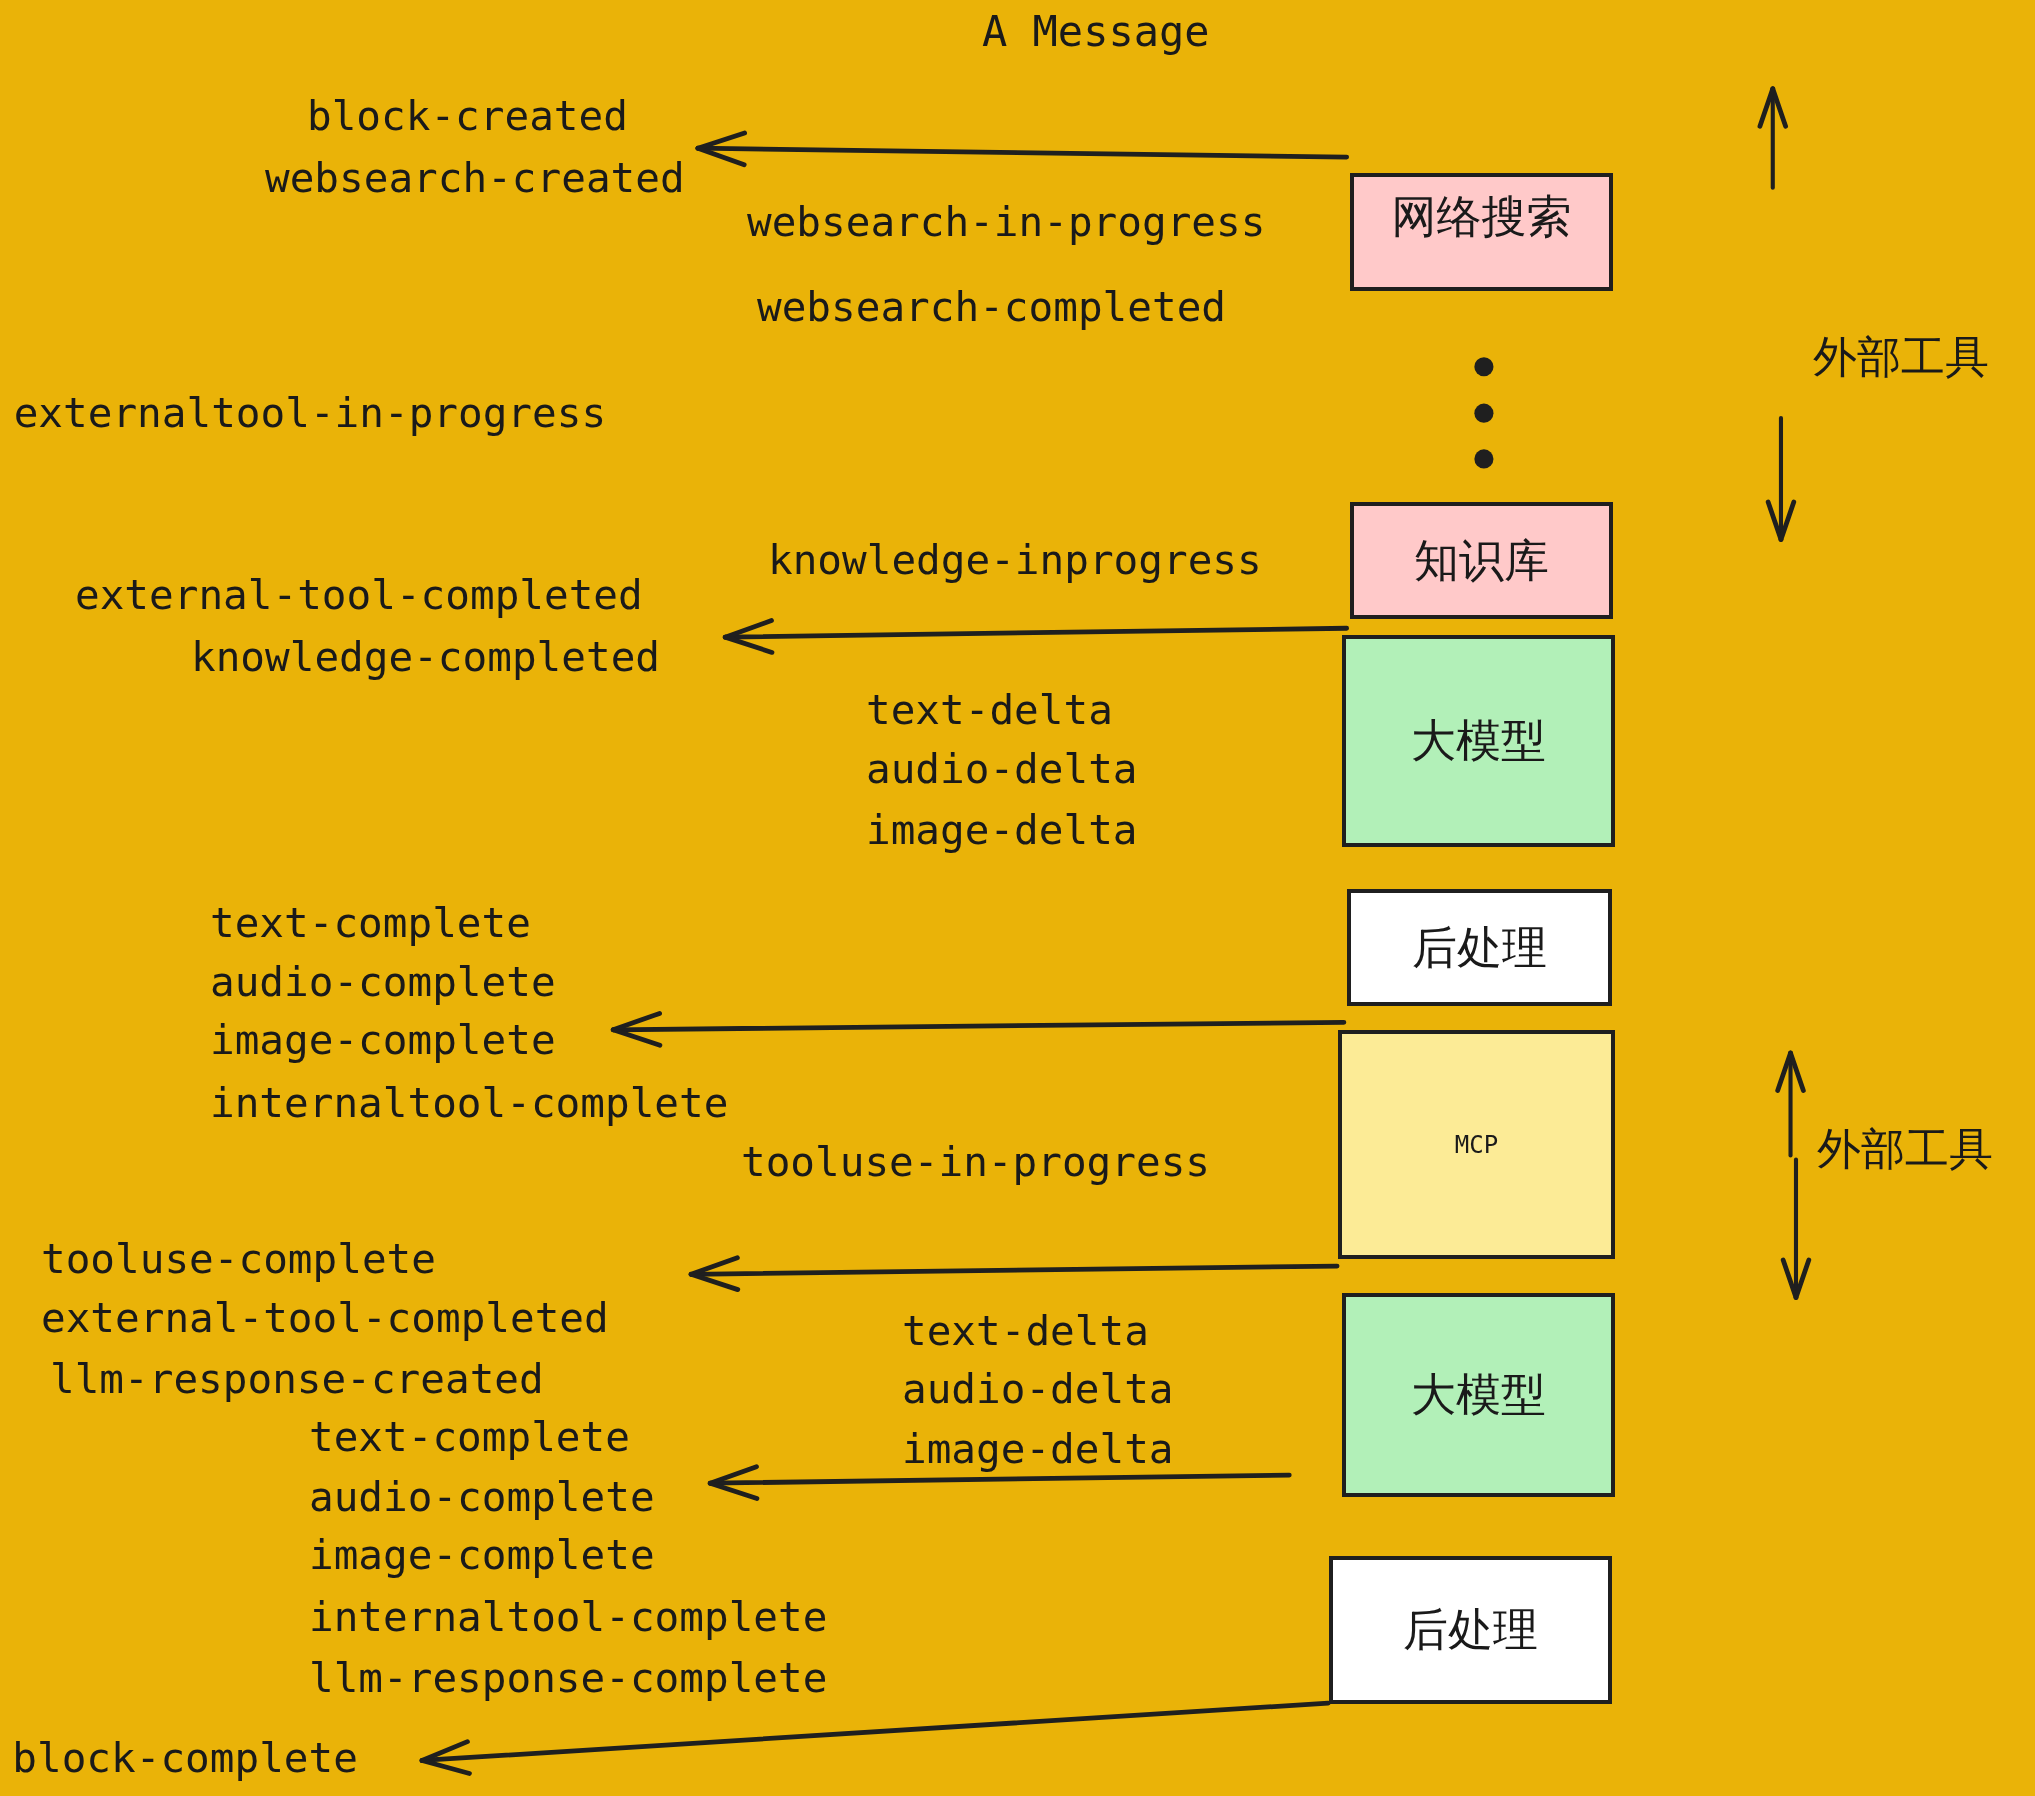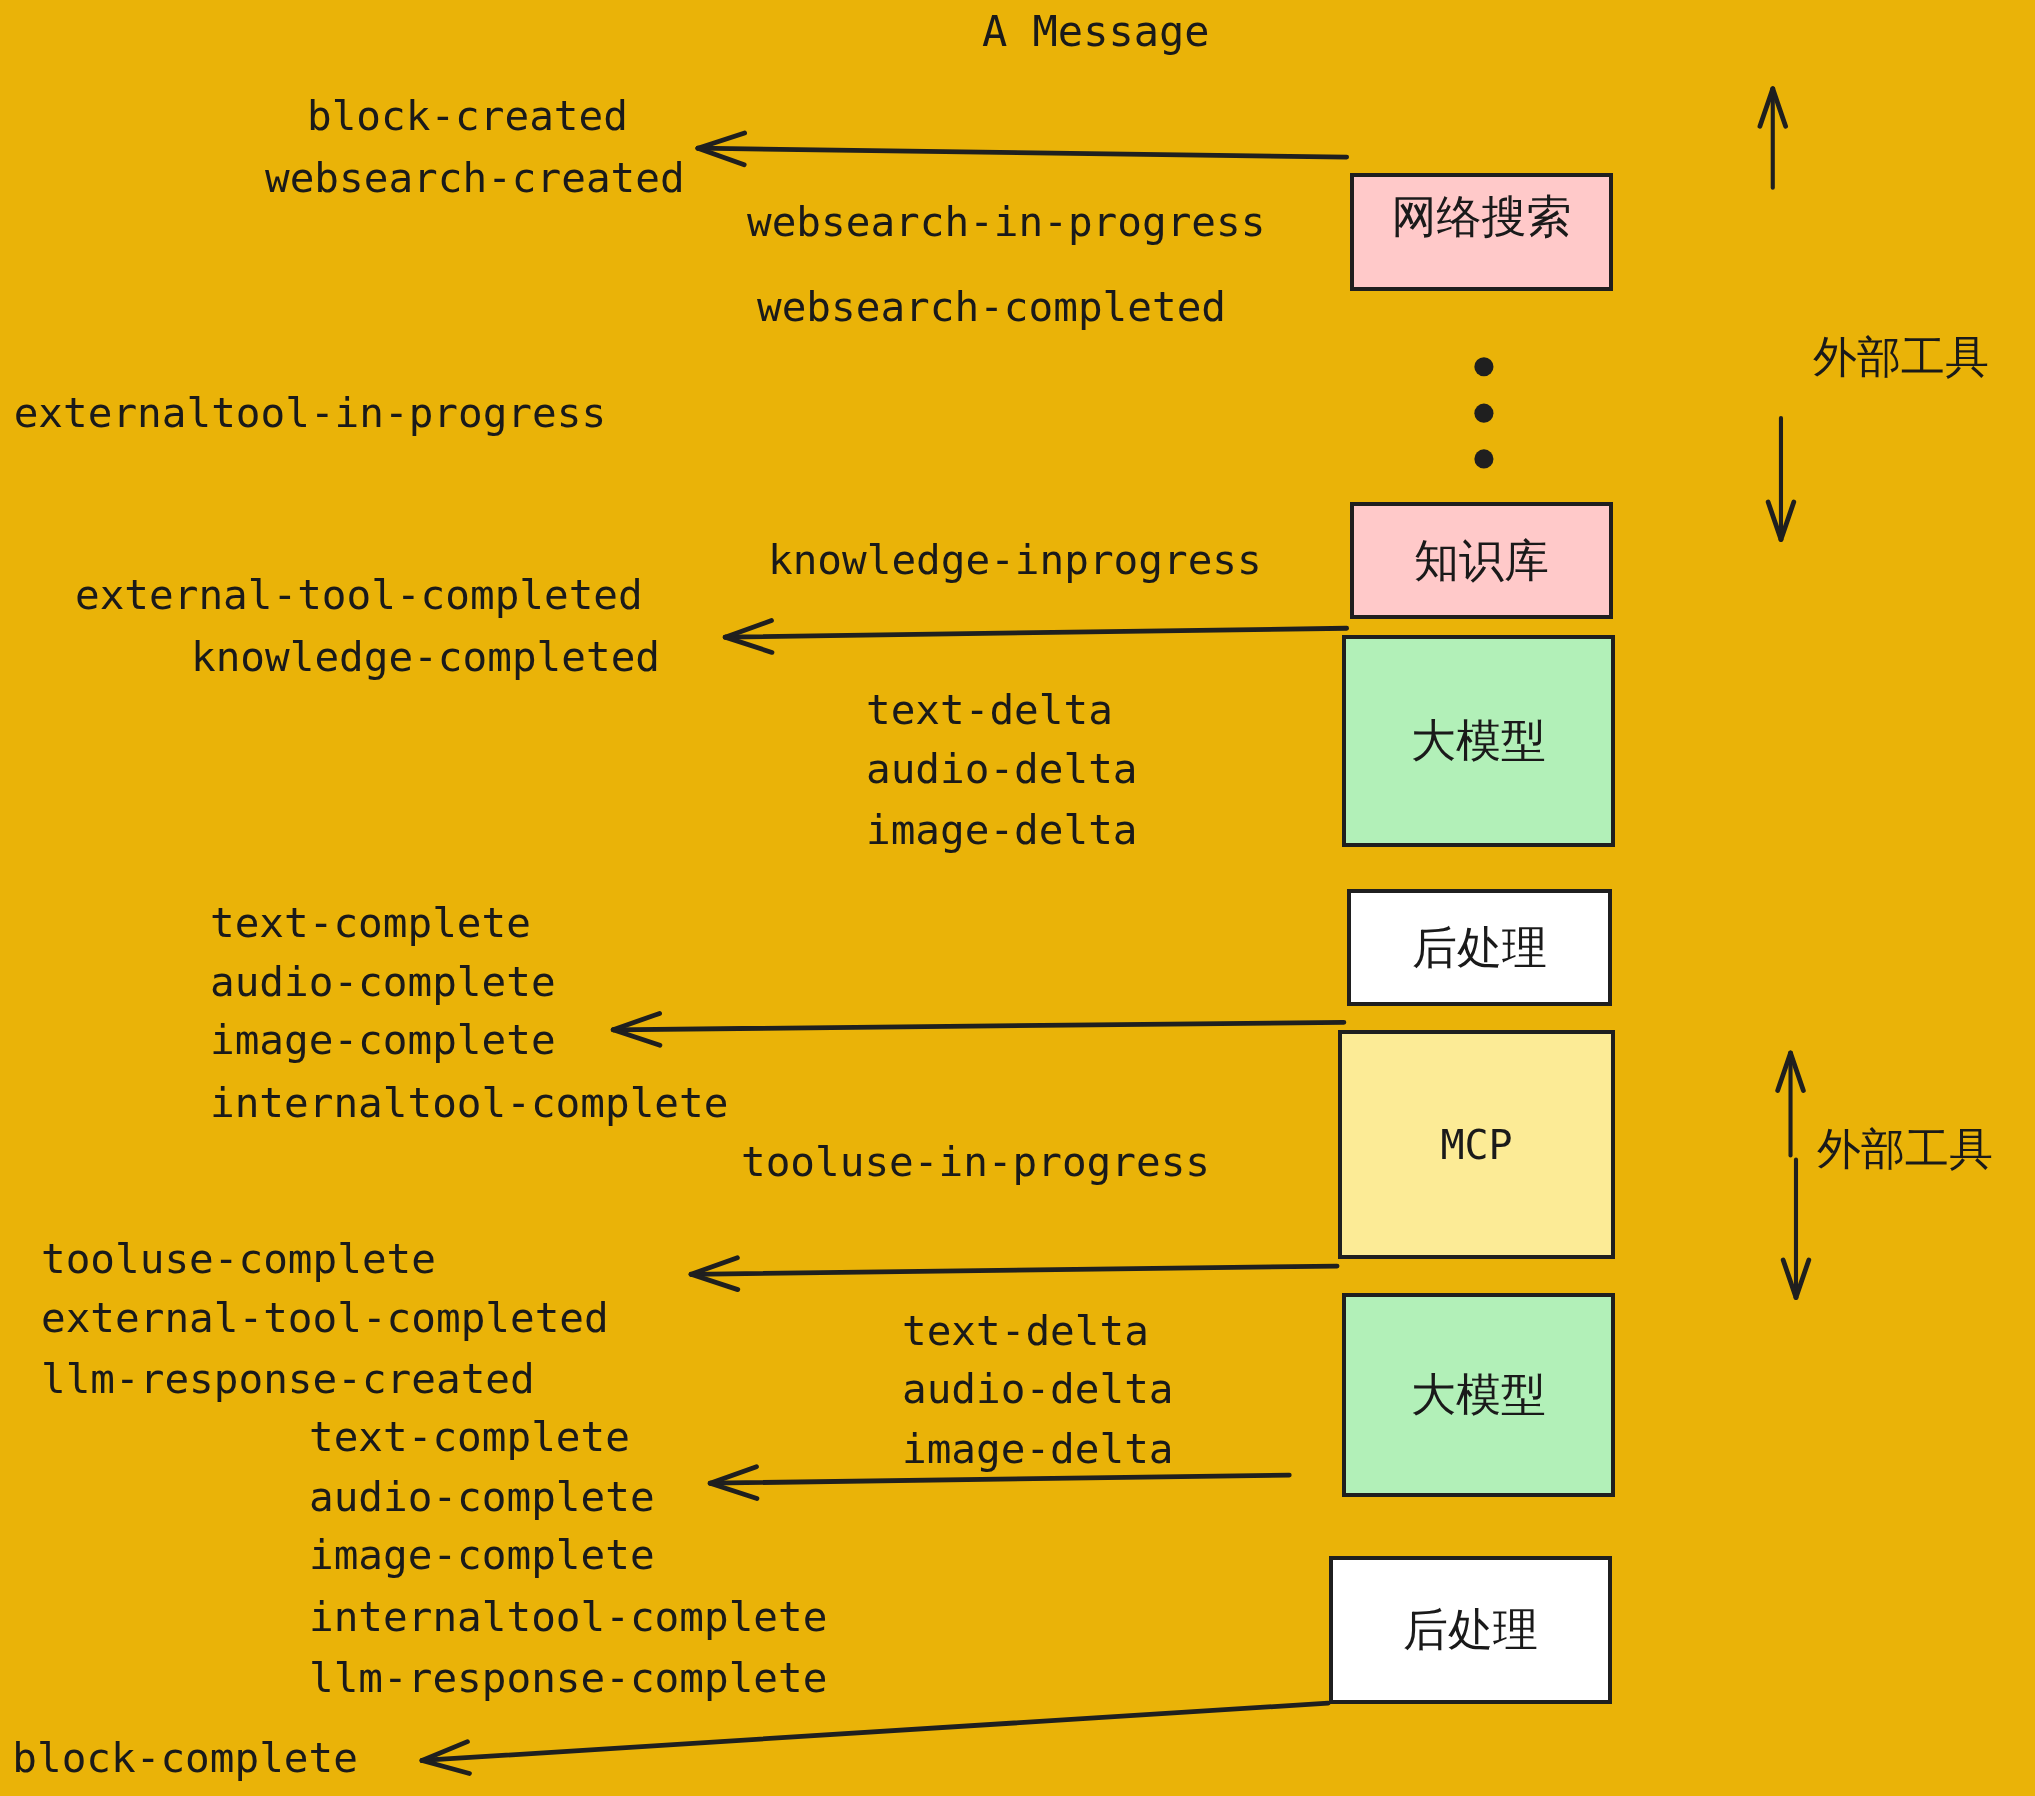--- a/index.html
+++ b/index.html
@@ -28,21 +28,21 @@
     align-items:center;
     justify-content:center;
     font-family:"DejaVu Sans","Liberation Sans",sans-serif;
     font-size:45px;
     color:#1a1a1a;
     white-space:pre;
     pointer-events:none;
   }
   .mcplabel{
     font-family:"DejaVu Sans Mono","Liberation Mono",monospace;
-    font-size:40px;
+    font-size:24px;
   }
   .sidelabel{
     position:absolute;
     font-family:"DejaVu Sans","Liberation Sans",sans-serif;
     font-size:44px;
     color:#1a1a1a;
     white-space:pre;
   }
   .node{position:absolute;box-sizing:border-box;border:4.8px solid #1f1f1f;}
 </style>
@@ -123,21 +123,21 @@
       <div class="evt" style="left: 866px; top: 690px;">text-delta</div>
       <div class="evt" style="left: 866px; top: 749px;">audio-delta</div>
       <div class="evt" style="left: 866px; top: 810px;">image-delta</div>
       <div class="evt" style="left: 210px; top: 903px;">text-complete</div>
       <div class="evt" style="left: 210px; top: 962px;">audio-complete</div>
       <div class="evt" style="left: 210px; top: 1020px;">image-complete</div>
       <div class="evt" style="left: 210px; top: 1083px;">internaltool-complete</div>
       <div class="evt" style="left: 741px; top: 1142px;">tooluse-in-progress</div>
       <div class="evt" style="left: 41px; top: 1239px;">tooluse-complete</div>
       <div class="evt" style="left: 41px; top: 1298px;">external-tool-completed</div>
-      <div class="evt" style="left: 41px; top: 1359px; text-align: center;">llm-response-created</div>
+      <div class="evt" style="left: 50px; top: 1359px; text-align: center;">llm-response-created</div>
       <div class="evt" style="left: 902px; top: 1311px;">text-delta</div>
       <div class="evt" style="left: 902px; top: 1369px;">audio-delta</div>
       <div class="evt" style="left: 902px; top: 1429px;">image-delta</div>
       <div class="evt" style="left: 309px; top: 1417px;">text-complete</div>
       <div class="evt" style="left: 309px; top: 1477px;">audio-complete</div>
       <div class="evt" style="left: 309px; top: 1535px;">image-complete</div>
       <div class="evt" style="left: 309px; top: 1597px;">internaltool-complete</div>
       <div class="evt" style="left: 309px; top: 1658px;">llm-response-complete</div>
       <div class="evt" style="left: 12.3px; top: 1738px;">block-complete</div>
     </div>

